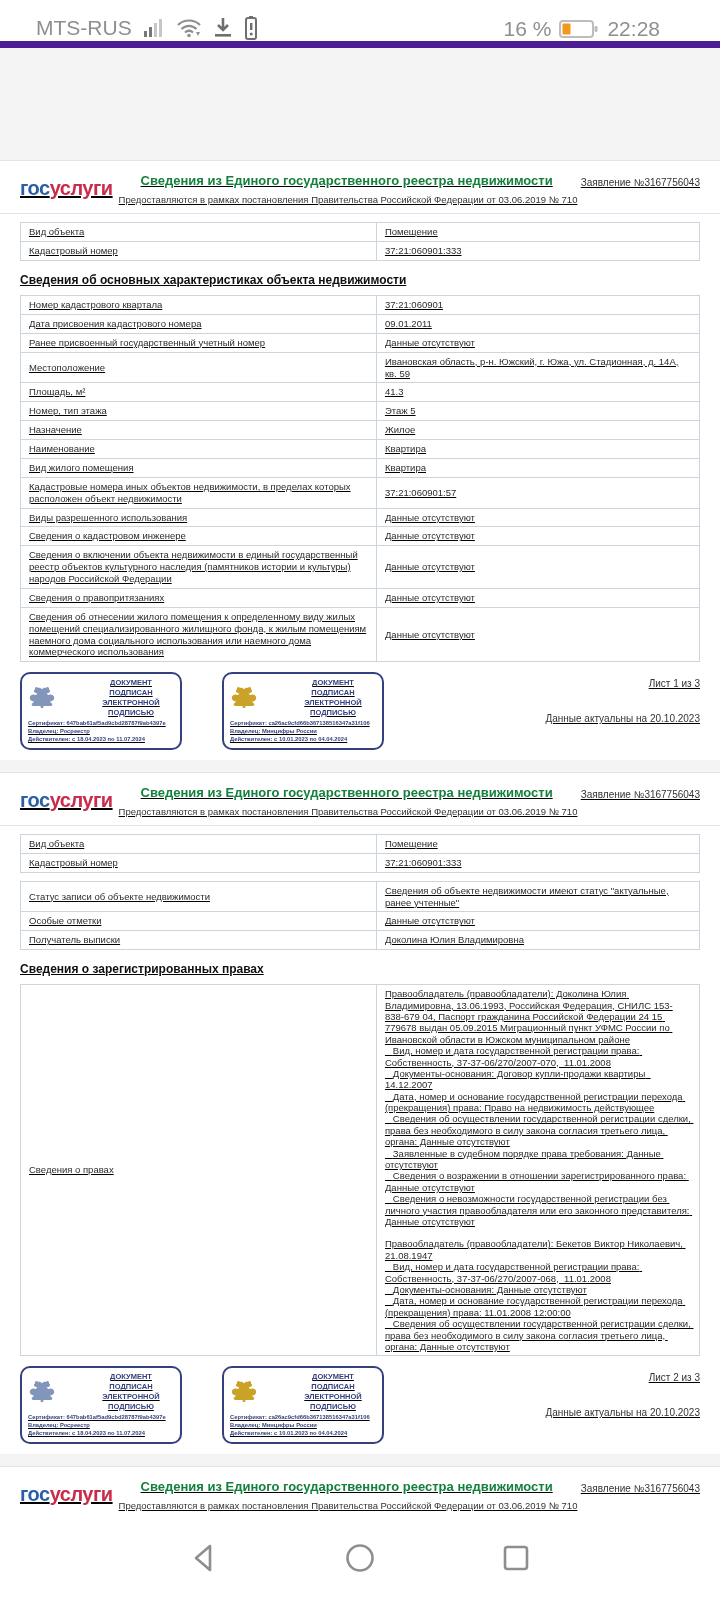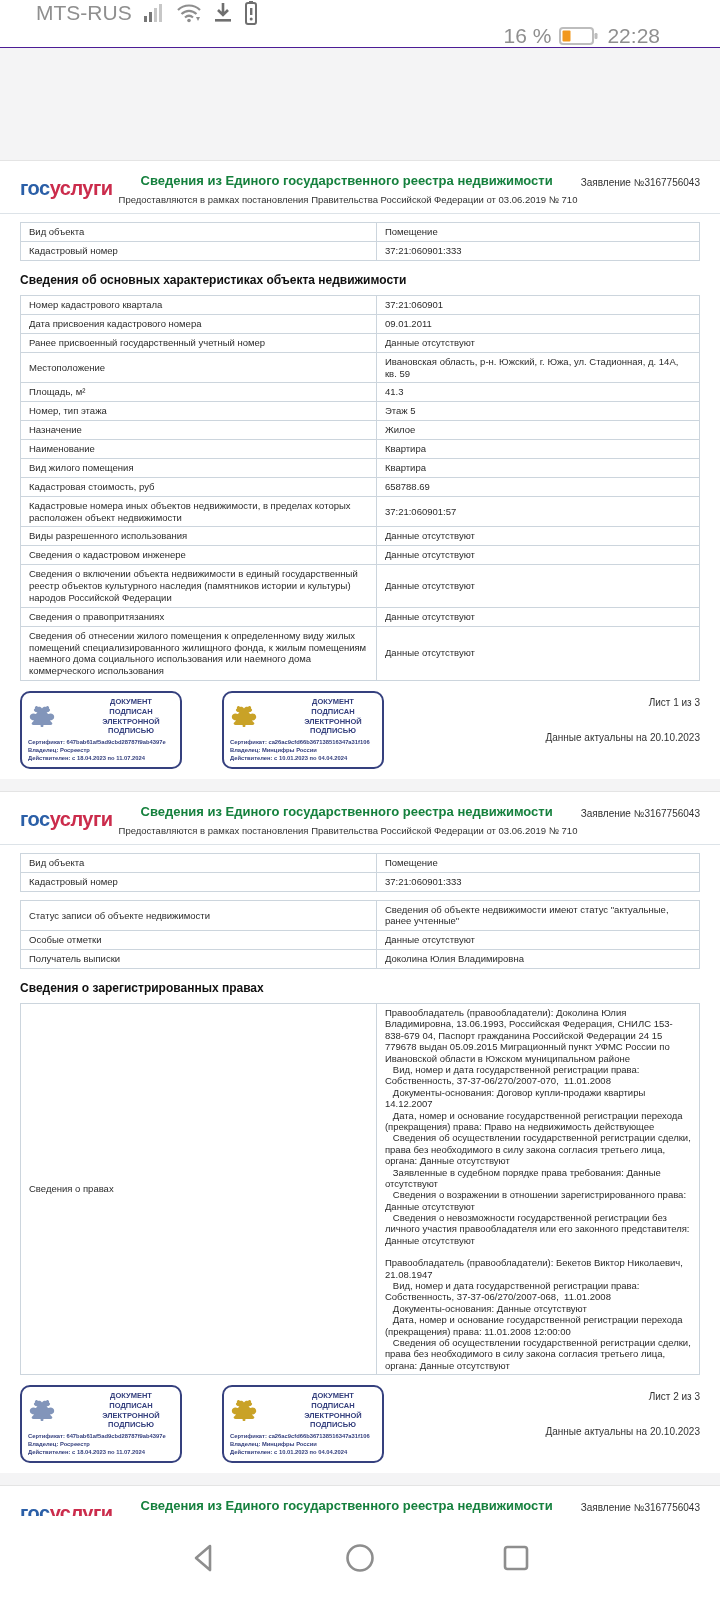--- a/index.html
+++ b/index.html
@@ -6,30 +6,30 @@
   html,body { margin:0; padding:0; }
   body {
     width:720px; height:1600px; overflow:hidden;
     background:#f4f4f5;
     font-family:"Liberation Sans", sans-serif;
     display:flex; flex-direction:column;
   }
   
   .status-bar {
     height:48px; flex:none; background:#ffffff;
-    display:flex; align-items:flex-start;
+    display:flex; align-items:flex-end;
     color:#8f8f8f; font-size:21px;
     padding:0 60px 0 36px;
-    border-bottom:1px solid #4c1d95;
+    border-bottom:7px solid #4c1d95;
   }
   .sb-left { display:flex; align-items:center; gap:10px; }
   .sb-right { margin-left:auto; display:flex; align-items:center; gap:8px;margin-top:24px; }
   .sb-icon { display:inline-flex; }
   
-  .viewer { flex:1; overflow:hidden; }
+  .viewer { flex:1; overflow:hidden;text-decoration:underline; }
   .top-gap { height:112px; }
   .page { background:#ffffff; border-top:1px solid #e4e4e4; margin-bottom:12px; padding-bottom:10px; }
   .page-header {
     display:flex; align-items:flex-start;
     padding:12px 20px 8px 20px;
     border-bottom:1px solid #dde3e8;
   }
   .logo { font-size:20px; font-weight:bold; letter-spacing:-0.5px; white-space:nowrap; padding-top:4px; }
   .logo-blue { color:#2b5fa7; }
   .logo-red  { color:#cb2c4c; }
@@ -174,24 +174,20 @@
         <div class="cell-l">Назначение</div>
         <div class="cell-r">Жилое</div>
       </div>
         <div class="row">
         <div class="cell-l">Наименование</div>
         <div class="cell-r">Квартира</div>
       </div>
         <div class="row">
         <div class="cell-l">Вид жилого помещения</div>
         <div class="cell-r">Квартира</div>
-      </div>
-        <div class="row">
-        <div class="cell-l">Кадастровая стоимость, руб</div>
-        <div class="cell-r">658788.69</div>
       </div>
         <div class="row">
         <div class="cell-l">Кадастровые номера иных объектов недвижимости, в пределах которых расположен объект недвижимости</div>
         <div class="cell-r">37:21:060901:57</div>
       </div>
         <div class="row">
         <div class="cell-l">Виды разрешенного использования</div>
         <div class="cell-r">Данные отсутствуют</div>
       </div>
         <div class="row">

